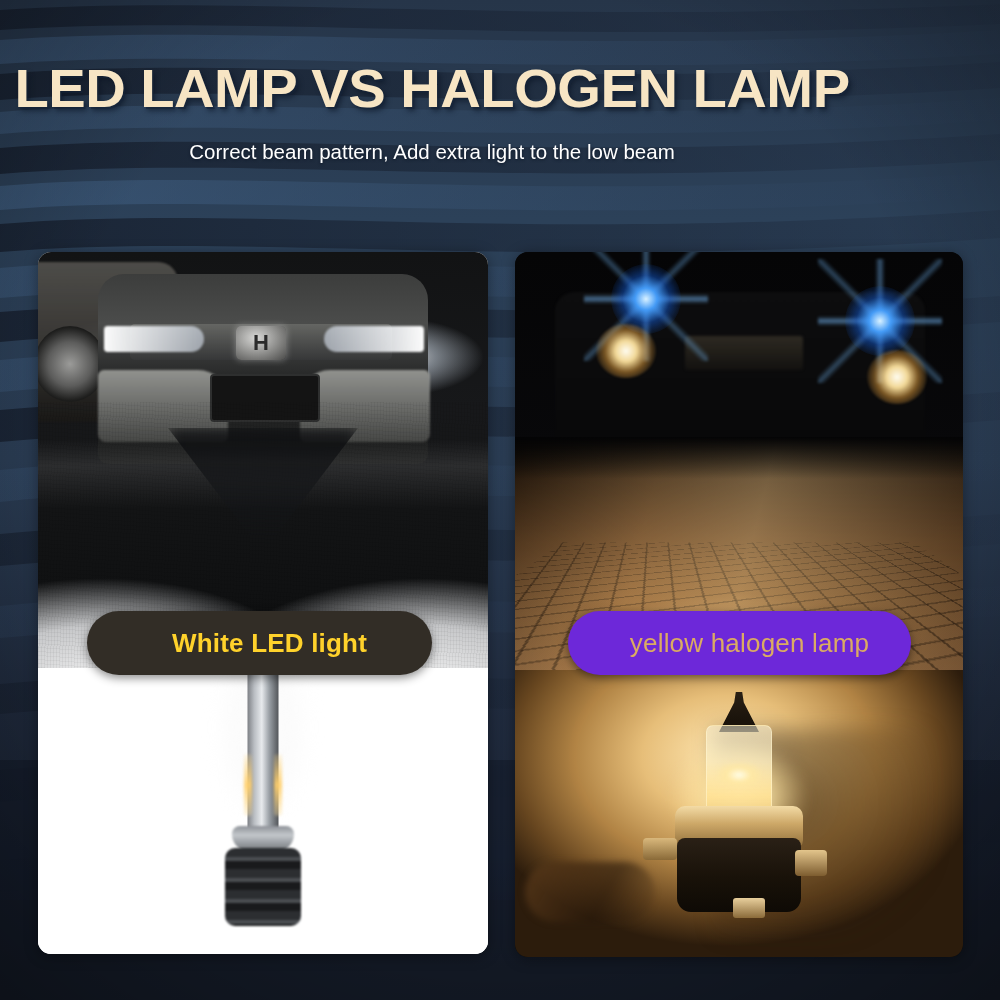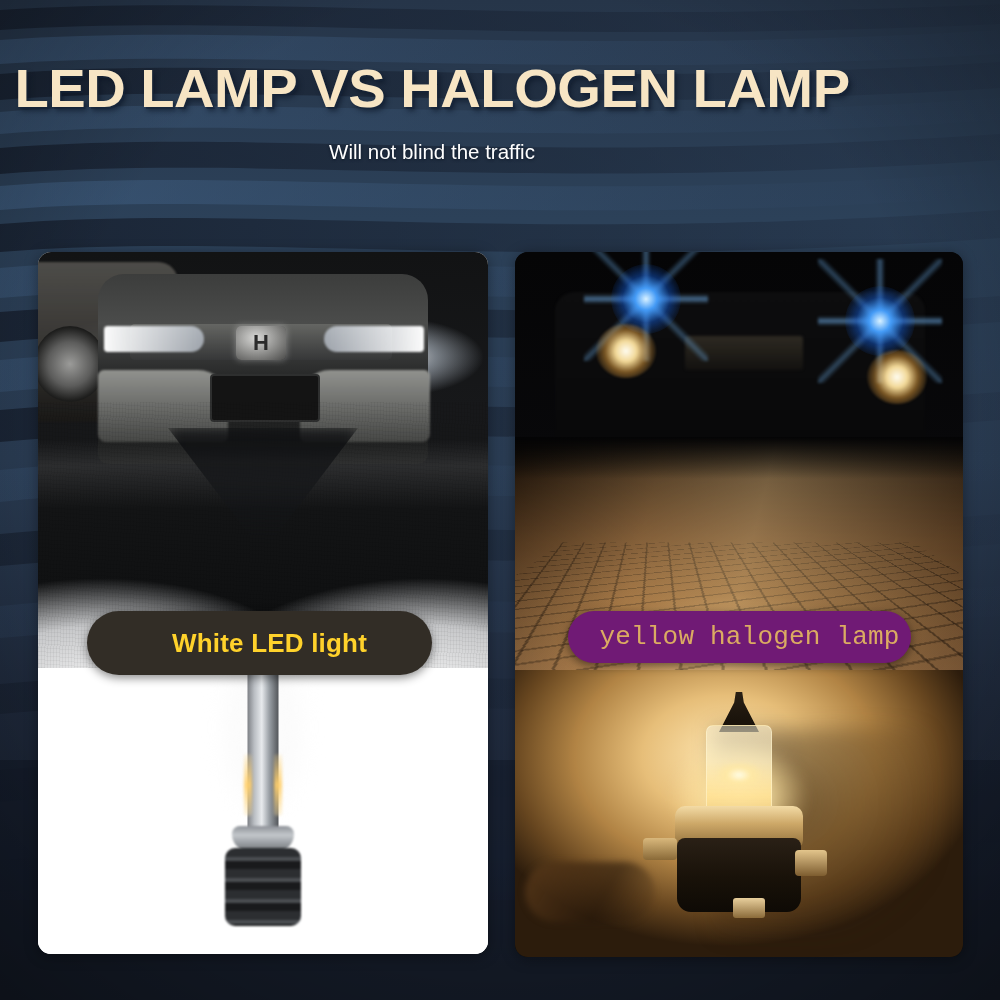--- a/index.html
+++ b/index.html
@@ -228,24 +228,23 @@
   }
   #badge-led {
     left:87px; top:611px; width:345px; height:64px;
     background:#322d26;
     box-shadow:0 3px 10px rgba(0,0,0,.45);
   }
   #badge-led span {
     color:#ffd22b; font-size:26px; font-weight:bold; letter-spacing:.2px;
   }
   #badge-halogen {
-    left:568px; top:611px; width:343px; height:52px;
-    background:#701a75;
+    left:568px; top:611px; width:343px; height:64px;
+    background:#6d28d9;
     box-shadow:0 3px 10px rgba(0,0,0,.5);
-    font-family:Liberation Mono, monospace;
   }
   #badge-halogen span {
     color:#dbab62; font-size:26px; font-weight:400; letter-spacing:.2px;
   }
 </style>
 </head>
 <body>
 
 <div id="bg-wrap">
   <svg id="bg-waves" viewBox="0 0 1000 1000" preserveAspectRatio="none">
@@ -295,21 +294,21 @@
 
     <rect x="0" y="760" width="1000" height="240" fill="#131a28" opacity=".55"></rect>
     <rect x="0" y="900" width="1000" height="100" fill="#151c2a" opacity=".75"></rect>
     <rect x="0" y="0" width="1000" height="1000" fill="url(#vig)"></rect>
   </svg>
 </div>
 
 <div id="header">
   <div id="page-title">LED LAMP VS HALOGEN LAMP</div>
   <div id="subtitle">
-    <span class="l2">Will not blind the traffic</span>
+    <span>Correct beam pattern, Add extra light to the low beam</span>
   </div>
 </div>
 
 <div class="panel" id="panel-led">
 
   <div class="photo" id="led-night">
     <div id="side-car"></div>
     <div id="wheel"></div>
     <div id="car-body"></div>
     <div id="car-grille"></div>

